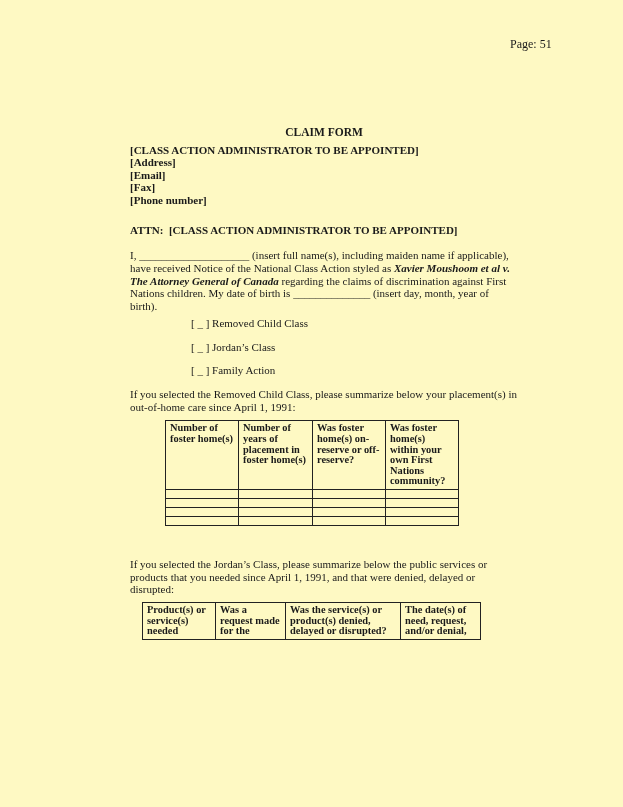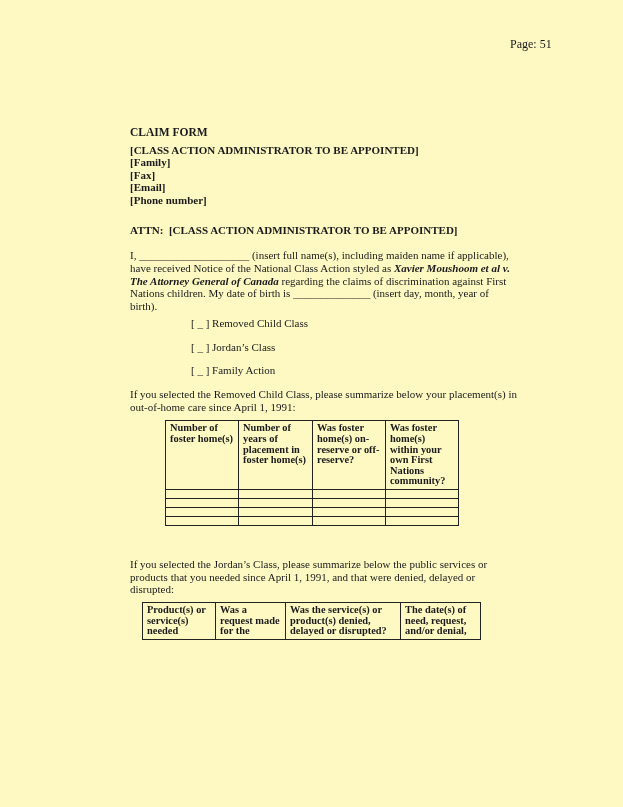--- a/index.html
+++ b/index.html
@@ -20,20 +20,21 @@
     left: 510px;
     font-size: 12px;
   }
   .content {
     position: absolute;
     left: 130px;
     top: 126px;
     width: 388px;
   }
   .title {
+    text-align: center;
     font-weight: bold;
     font-size: 11.5px;
   }
   .to-block { margin-top: 5px; font-weight: bold; }
   .to-block div { line-height: 12.6px; }
   .attn {
     margin-top: 17px;
     font-weight: bold;
     white-space: pre-wrap;
   }
@@ -73,23 +74,23 @@
 <div class="page">
 
   <div class="page-number">Page: 51</div>
 
   <div class="content">
 
     <div class="title">CLAIM FORM</div>
 
     <div class="to-block">
       <div>[CLASS ACTION ADMINISTRATOR TO BE APPOINTED]</div>
-      <div>[Family]</div>
+      <div>[Address]</div>
+      <div>[Email]</div>
       <div>[Fax]</div>
-      <div>[Email]</div>
       <div>[Phone number]</div>
     </div>
 
     <div class="attn">ATTN:  [CLASS ACTION ADMINISTRATOR TO BE APPOINTED]</div>
 
     <p class="intro-para"><span>I, </span><span class="blank">____________________</span><span> (insert full name(s), including maiden name if applicable), have received Notice of the National Class Action styled as </span><span class="case-name">Xavier Moushoom et al v. The Attorney General of Canada</span><span> regarding the claims of discrimination against First Nations children. My date of birth is </span><span class="blank">______________</span><span> (insert day, month, year of birth).</span></p>
 
 
     <div class="checkbox-list">
       <div class="checkbox-item">[ _ ] Removed Child Class</div>

